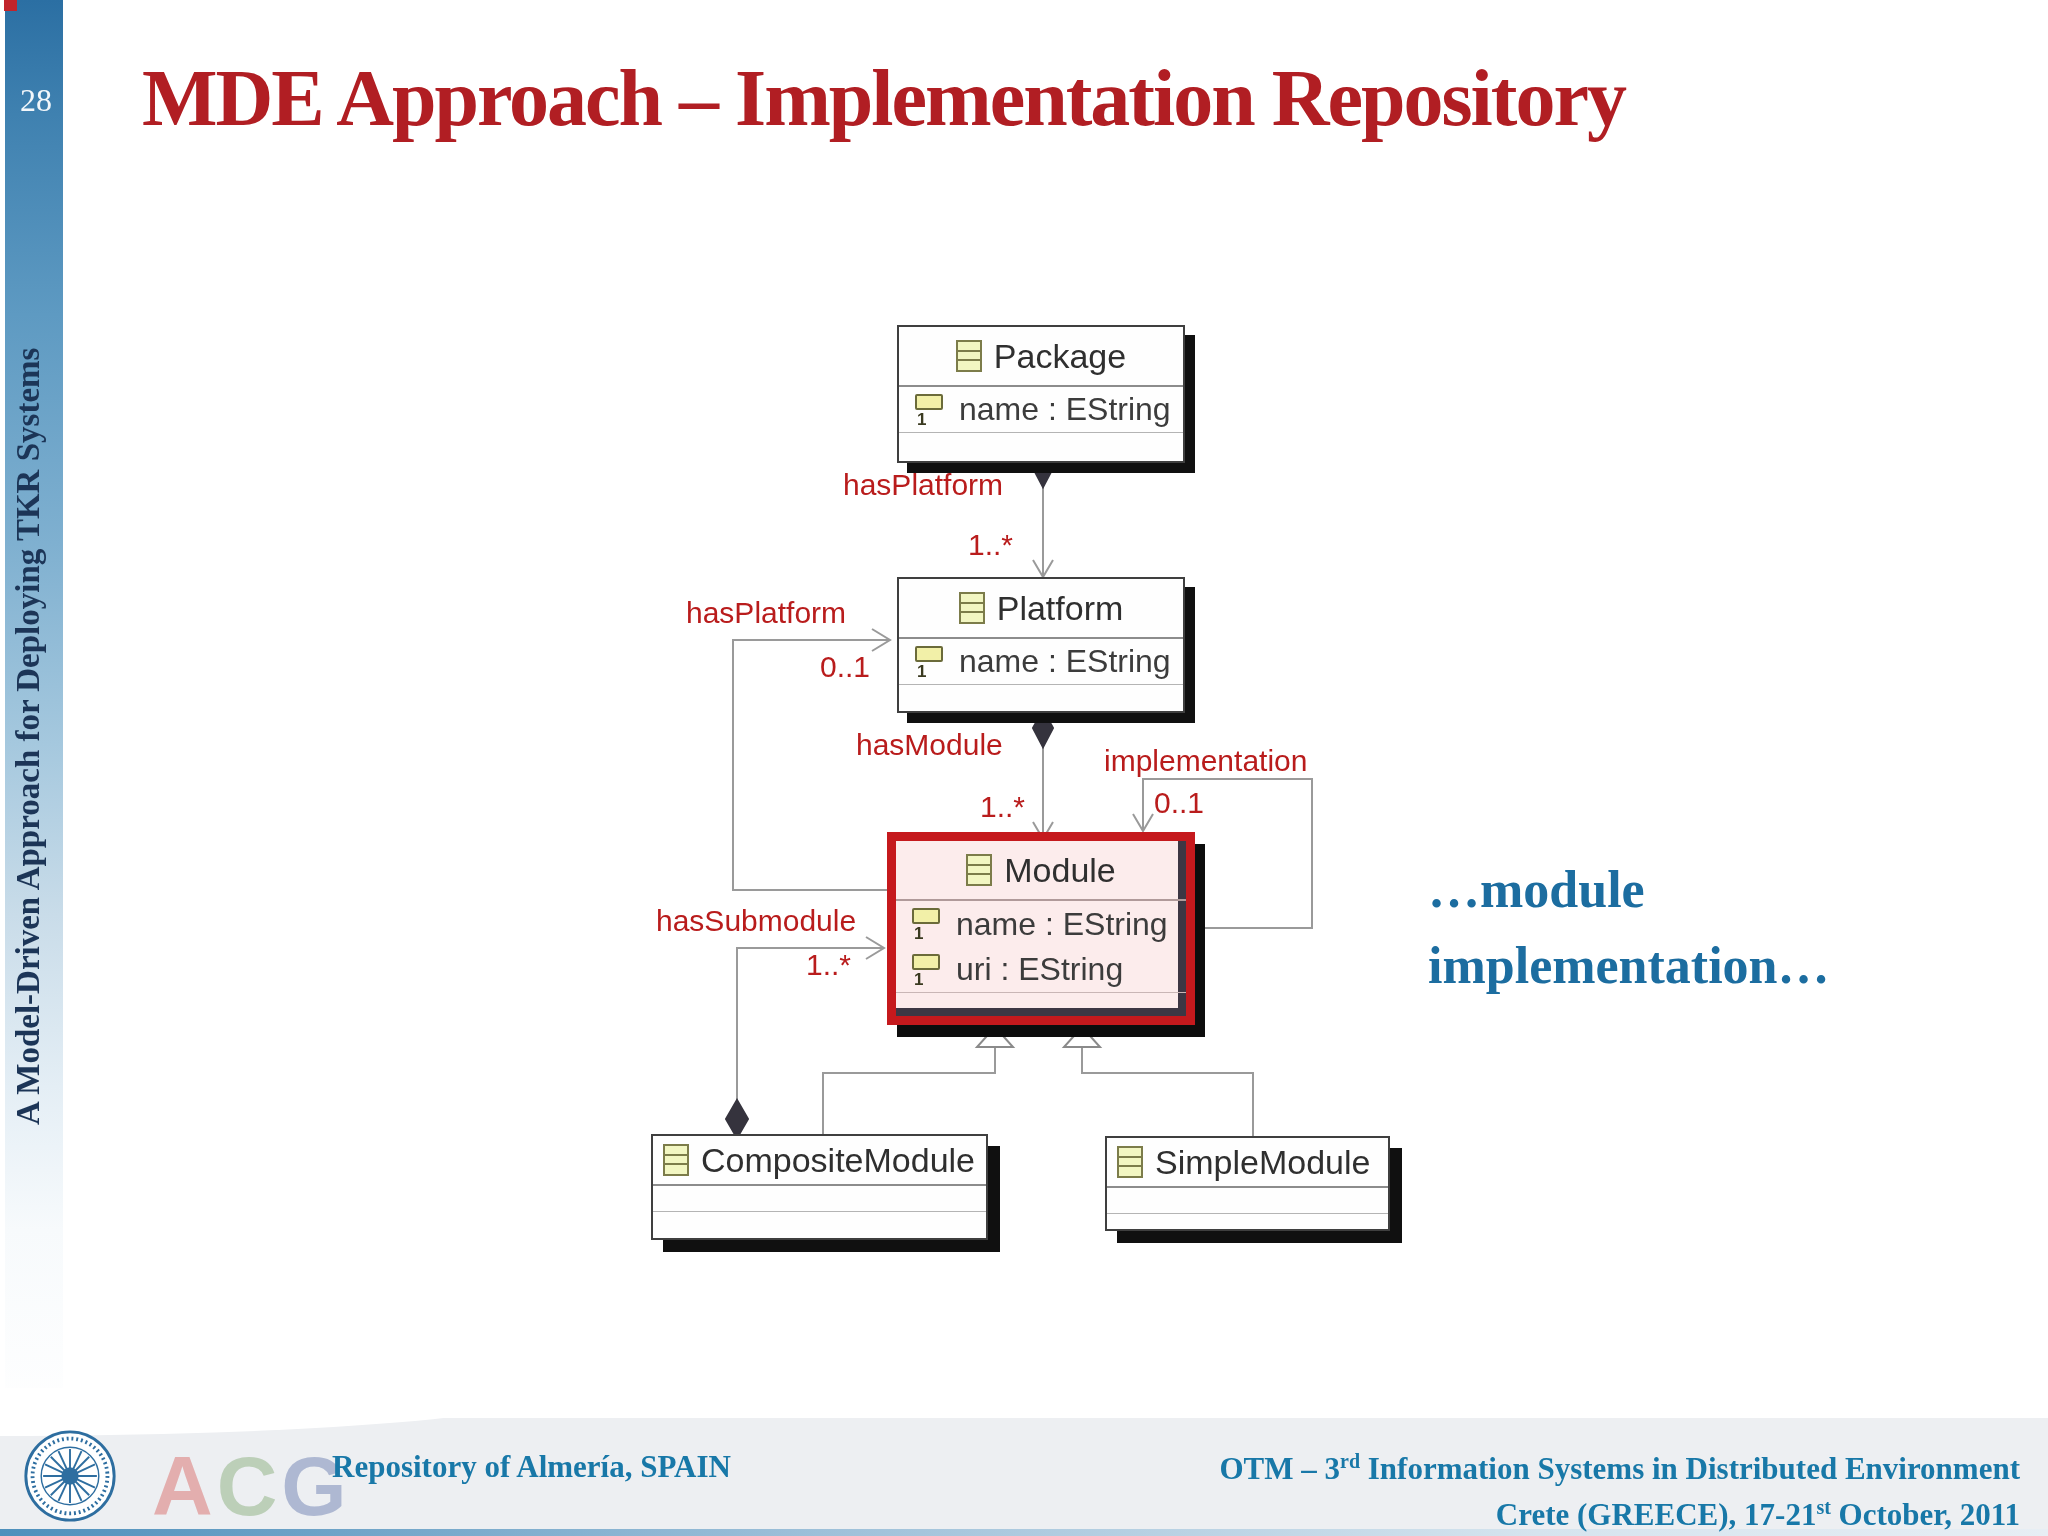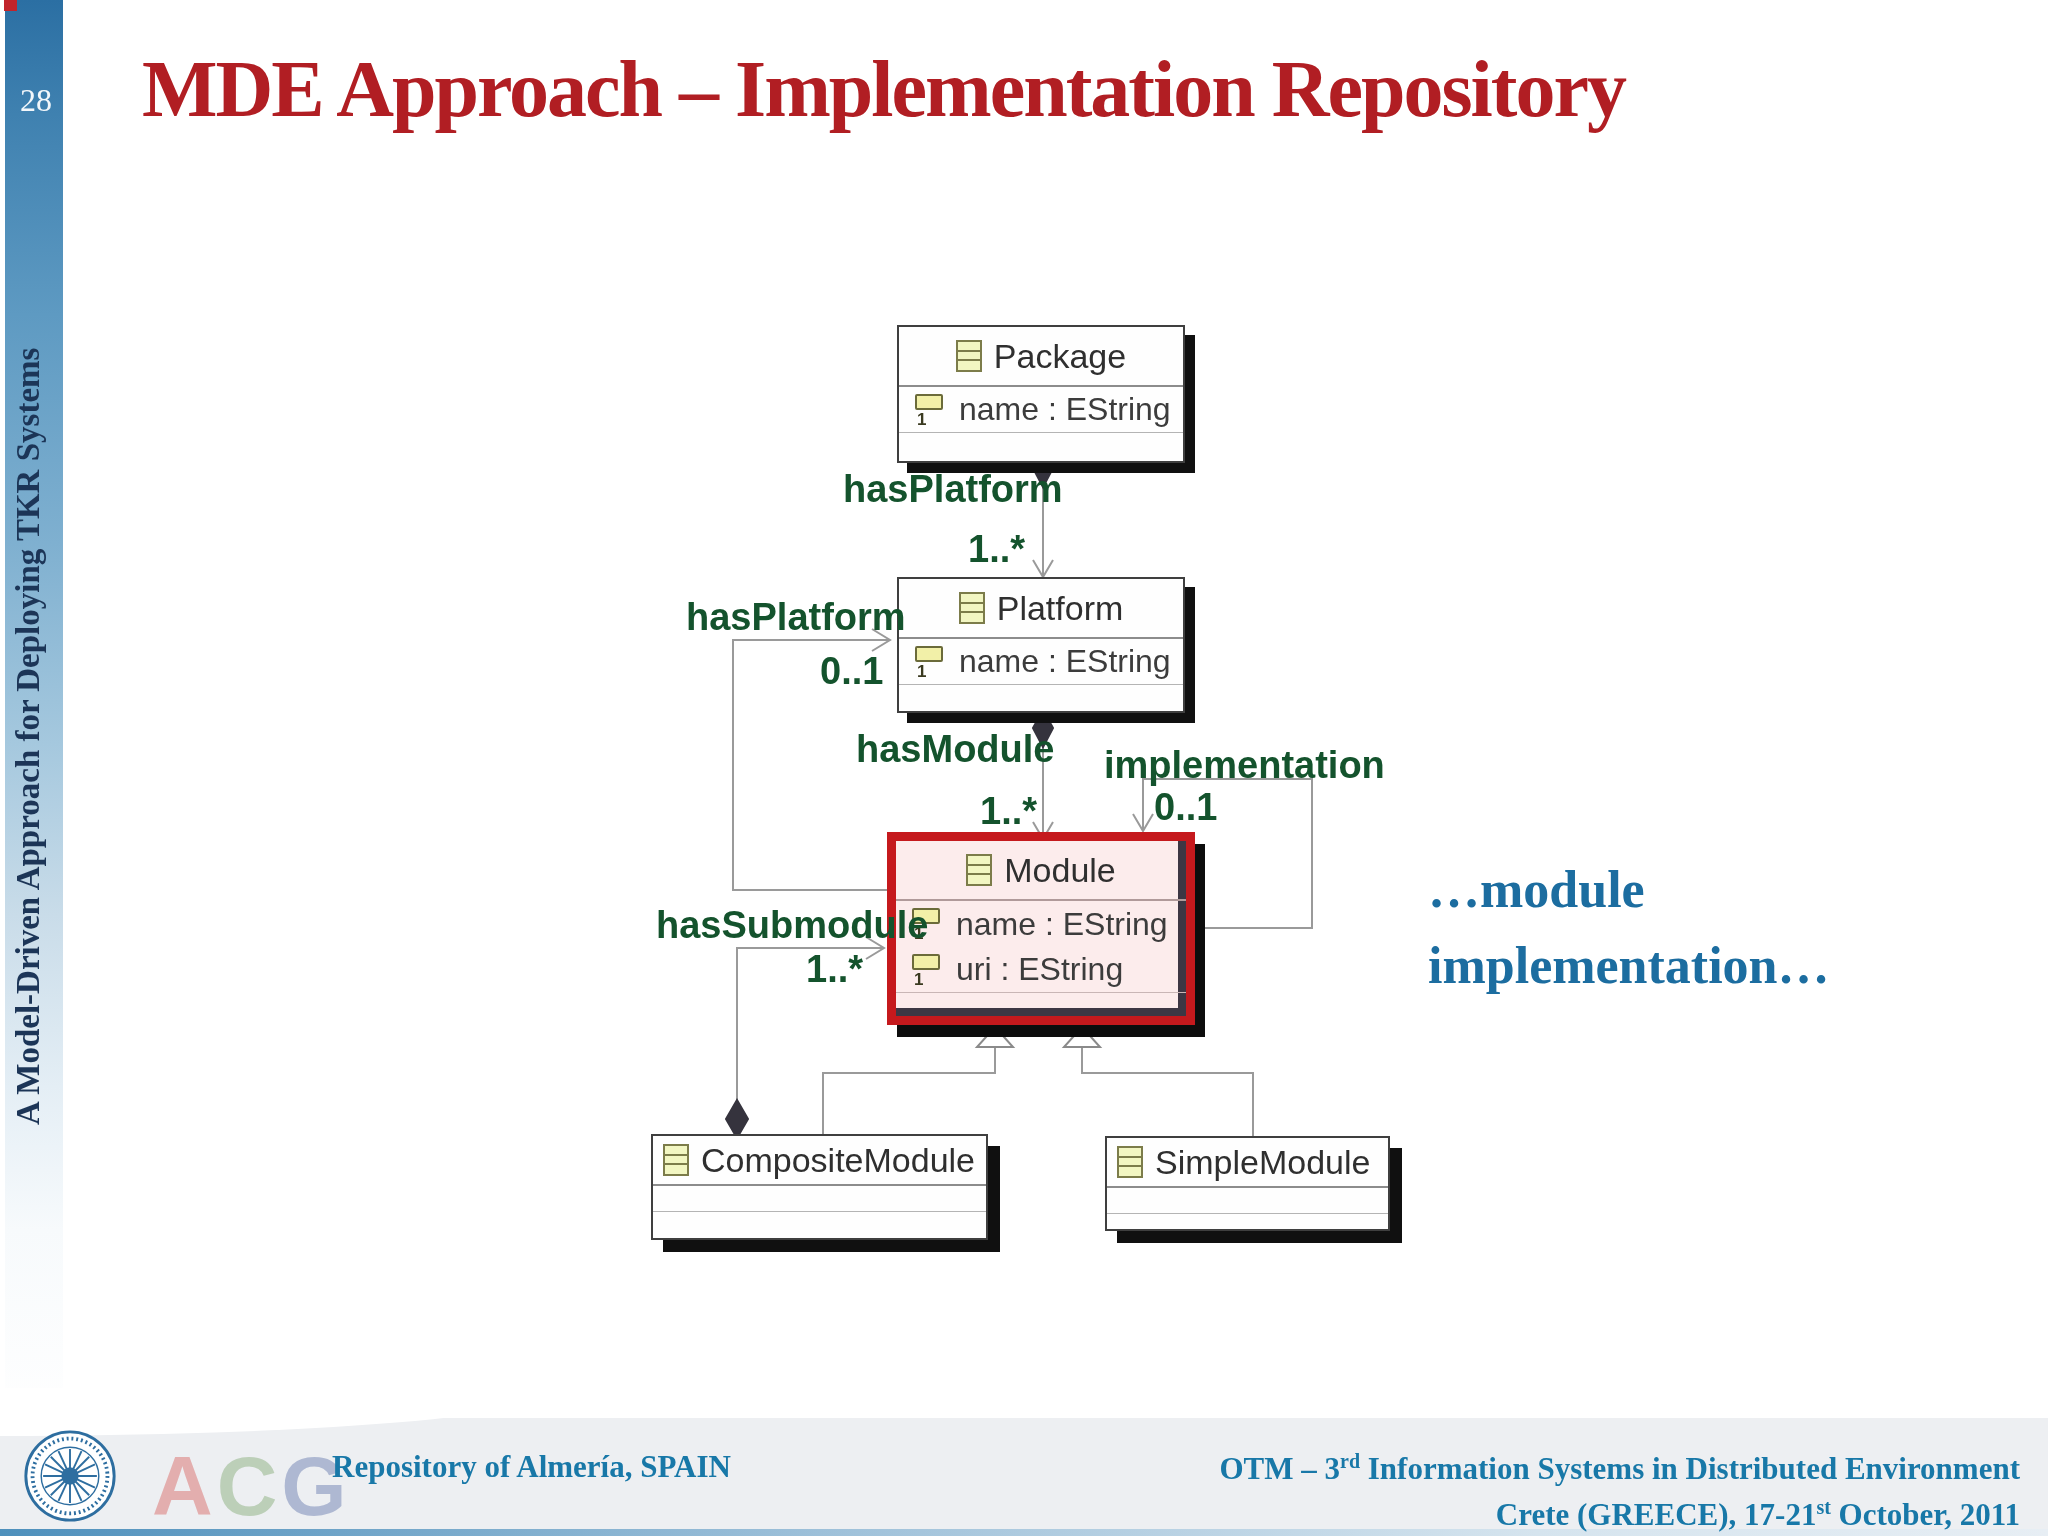--- a/index.html
+++ b/index.html
@@ -22,21 +22,21 @@
     font-family:"Liberation Serif",serif;font-size:32px;color:#f2f7fb;margin-top:44px;
   }
   .side-text{
     position:absolute;left:-348px;top:723px;width:760px;height:44px;
     transform:rotate(-90deg);
     font-family:"Liberation Serif",serif;font-weight:bold;font-size:33px;
     color:#1c3557;text-align:center;white-space:nowrap;
   }
   
   .slide-title{
-    position:absolute;left:142px;top:44px;width:1800px;
+    position:absolute;left:142px;top:53px;width:1800px;
     font-family:"Liberation Serif",serif;font-weight:bold;font-size:80px;
     letter-spacing:-2px;color:#b11e23;white-space:nowrap;
   }
   
   .edge-svg{position:absolute;left:0;top:0;width:2048px;height:1536px;}
   .uml-box{
     position:absolute;background:#fefefe;border:2px solid #3f3f3f;
     box-shadow:10px 10px 0 #101010;display:flex;flex-direction:column;
     box-sizing:border-box;
   }
@@ -81,21 +81,21 @@
   .box-module .uml-attr{border-bottom:none;}
   .box-module .uml-attr.last{border-bottom:1px solid #c9b6b6;}
   .box-composite{left:651px;top:1134px;width:337px;height:106px;box-shadow:12px 12px 0 #101010;}
   .box-simple{left:1105px;top:1136px;width:285px;height:95px;box-shadow:12px 12px 0 #101010;}
   .h58{height:58px;flex:0 0 58px;}
   .h46{height:46px;flex:0 0 46px;}
   .h48{height:48px;flex:0 0 48px;}
   .h26{height:26px;flex:0 0 26px;}
   
   .edge-label{
-    position:absolute;font-size:38px;color:#14532d;white-space:nowrap;font-weight:bold;
+    position:absolute;font-size:30px;color:#b91c1c;white-space:nowrap;
   }
   
   .annotation{
     position:absolute;left:1428px;top:852px;
     font-family:"Liberation Serif",serif;font-weight:bold;font-size:52px;
     color:#1c6da0;line-height:76px;
   }
   
   .footer-band{position:absolute;left:0;top:1418px;width:2048px;height:111px;background:#edeff2;}
   .footer-curve{

